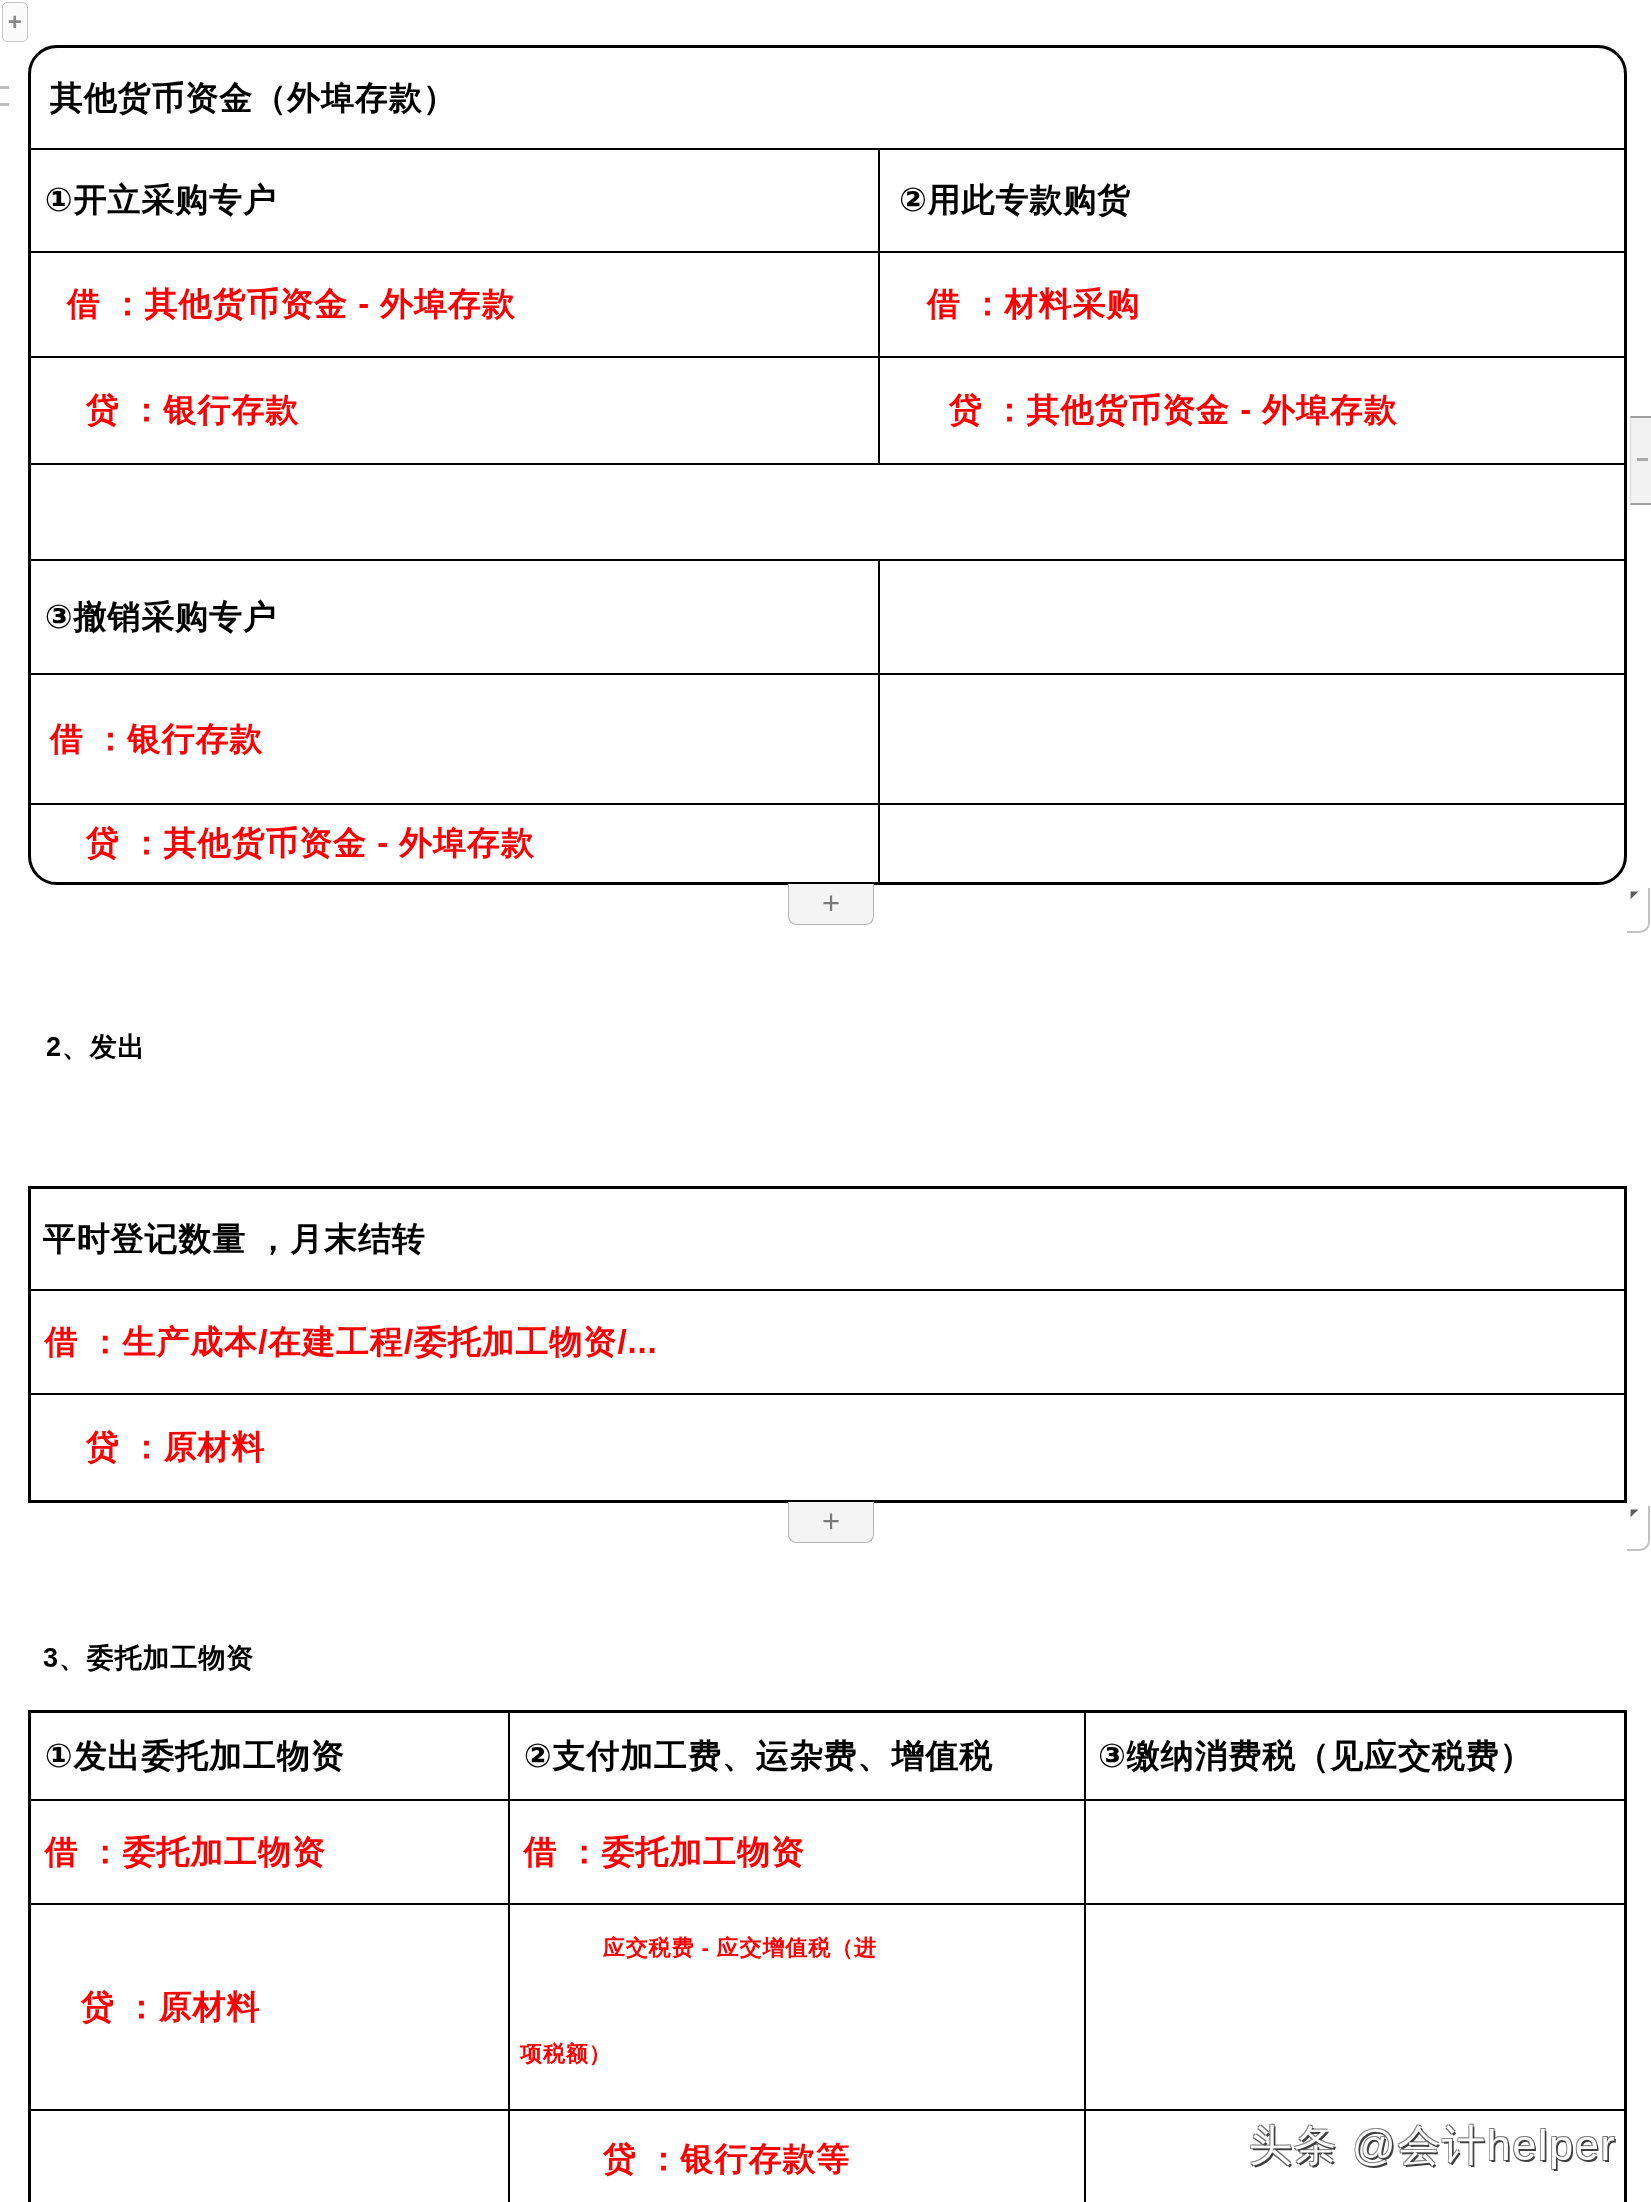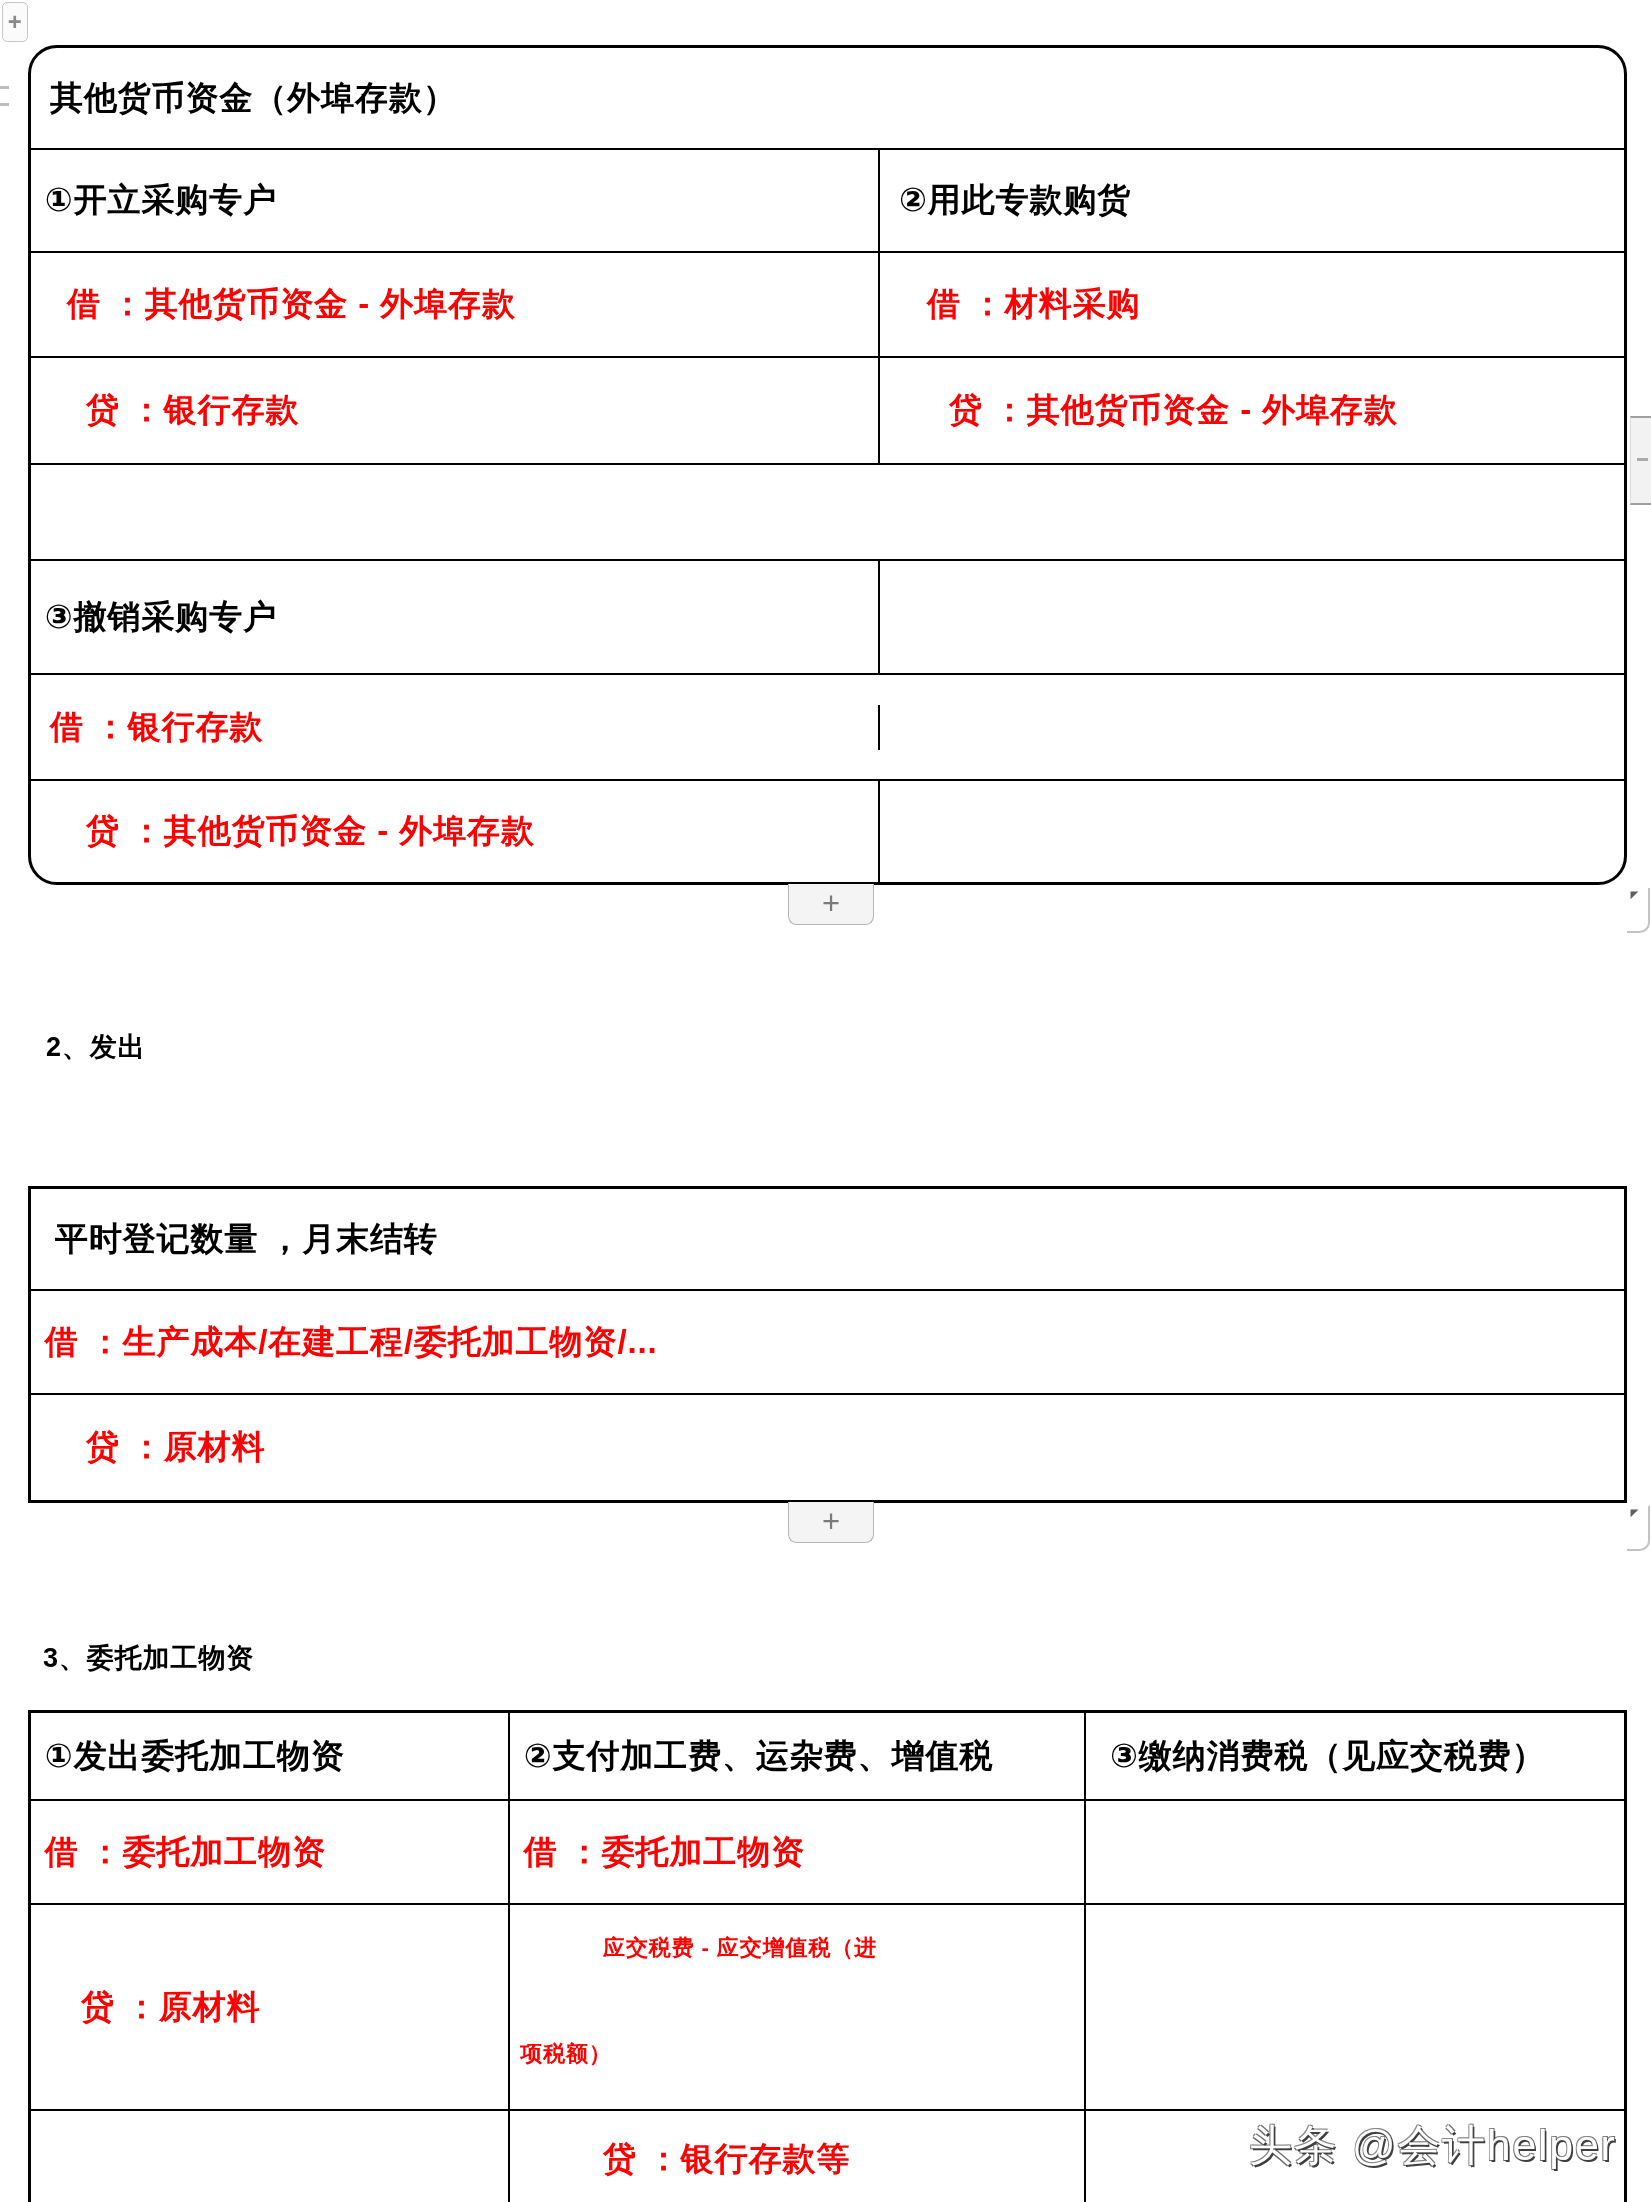--- a/index.html
+++ b/index.html
@@ -40,21 +40,21 @@
   .cell.vline{border-right:2.6px solid #000;}
   .red{color:#fe0000;}
   
   .t1-left{width:849px;}
   .t1-right{flex:1;}
   
   .t3-c1{width:479px;}
   .t3-c2{width:576px;}
   .t3-c3{flex:1;}
   
-  .pl16{padding-left:13.8px;} .pl20{padding-left:24px;} .pl22{padding-left:19px;}
+  .pl16{padding-left:13.8px;} .pl20{padding-left:12px;} .pl22{padding-left:19px;}
   .pl42{padding-left:36px;} .pl58{padding-left:50px;} .pl64{padding-left:55px;}
   .pl80{padding-left:69px;} .pl108{padding-left:93px;}
   
   .heading{
     position:absolute;
     font-size:27px;
     font-weight:bold;
     color:#000;
     letter-spacing:0.9px;
   }
@@ -174,21 +174,21 @@
   </div>
   <div class="trow" style="height:96px;">
     <div class="cell" style="flex:1;"></div>
   </div>
   <div class="trow" style="height:114px;">
     <div class="cell vline t1-left pl16">
       <span>③撤销采购专户</span>
     </div>
     <div class="cell t1-right"></div>
   </div>
-  <div class="trow" style="height:106px;align-items:center;">
+  <div class="trow" style="height:130px;">
     <div class="cell vline t1-left pl22 red">
       <span>借 ：银行存款</span>
     </div>
     <div class="cell t1-right"></div>
   </div>
   <div class="trow last">
     <div class="cell vline t1-left pl64 red">
       <span>贷 ：其他货币资金 - 外埠存款</span>
     </div>
     <div class="cell t1-right"></div>

